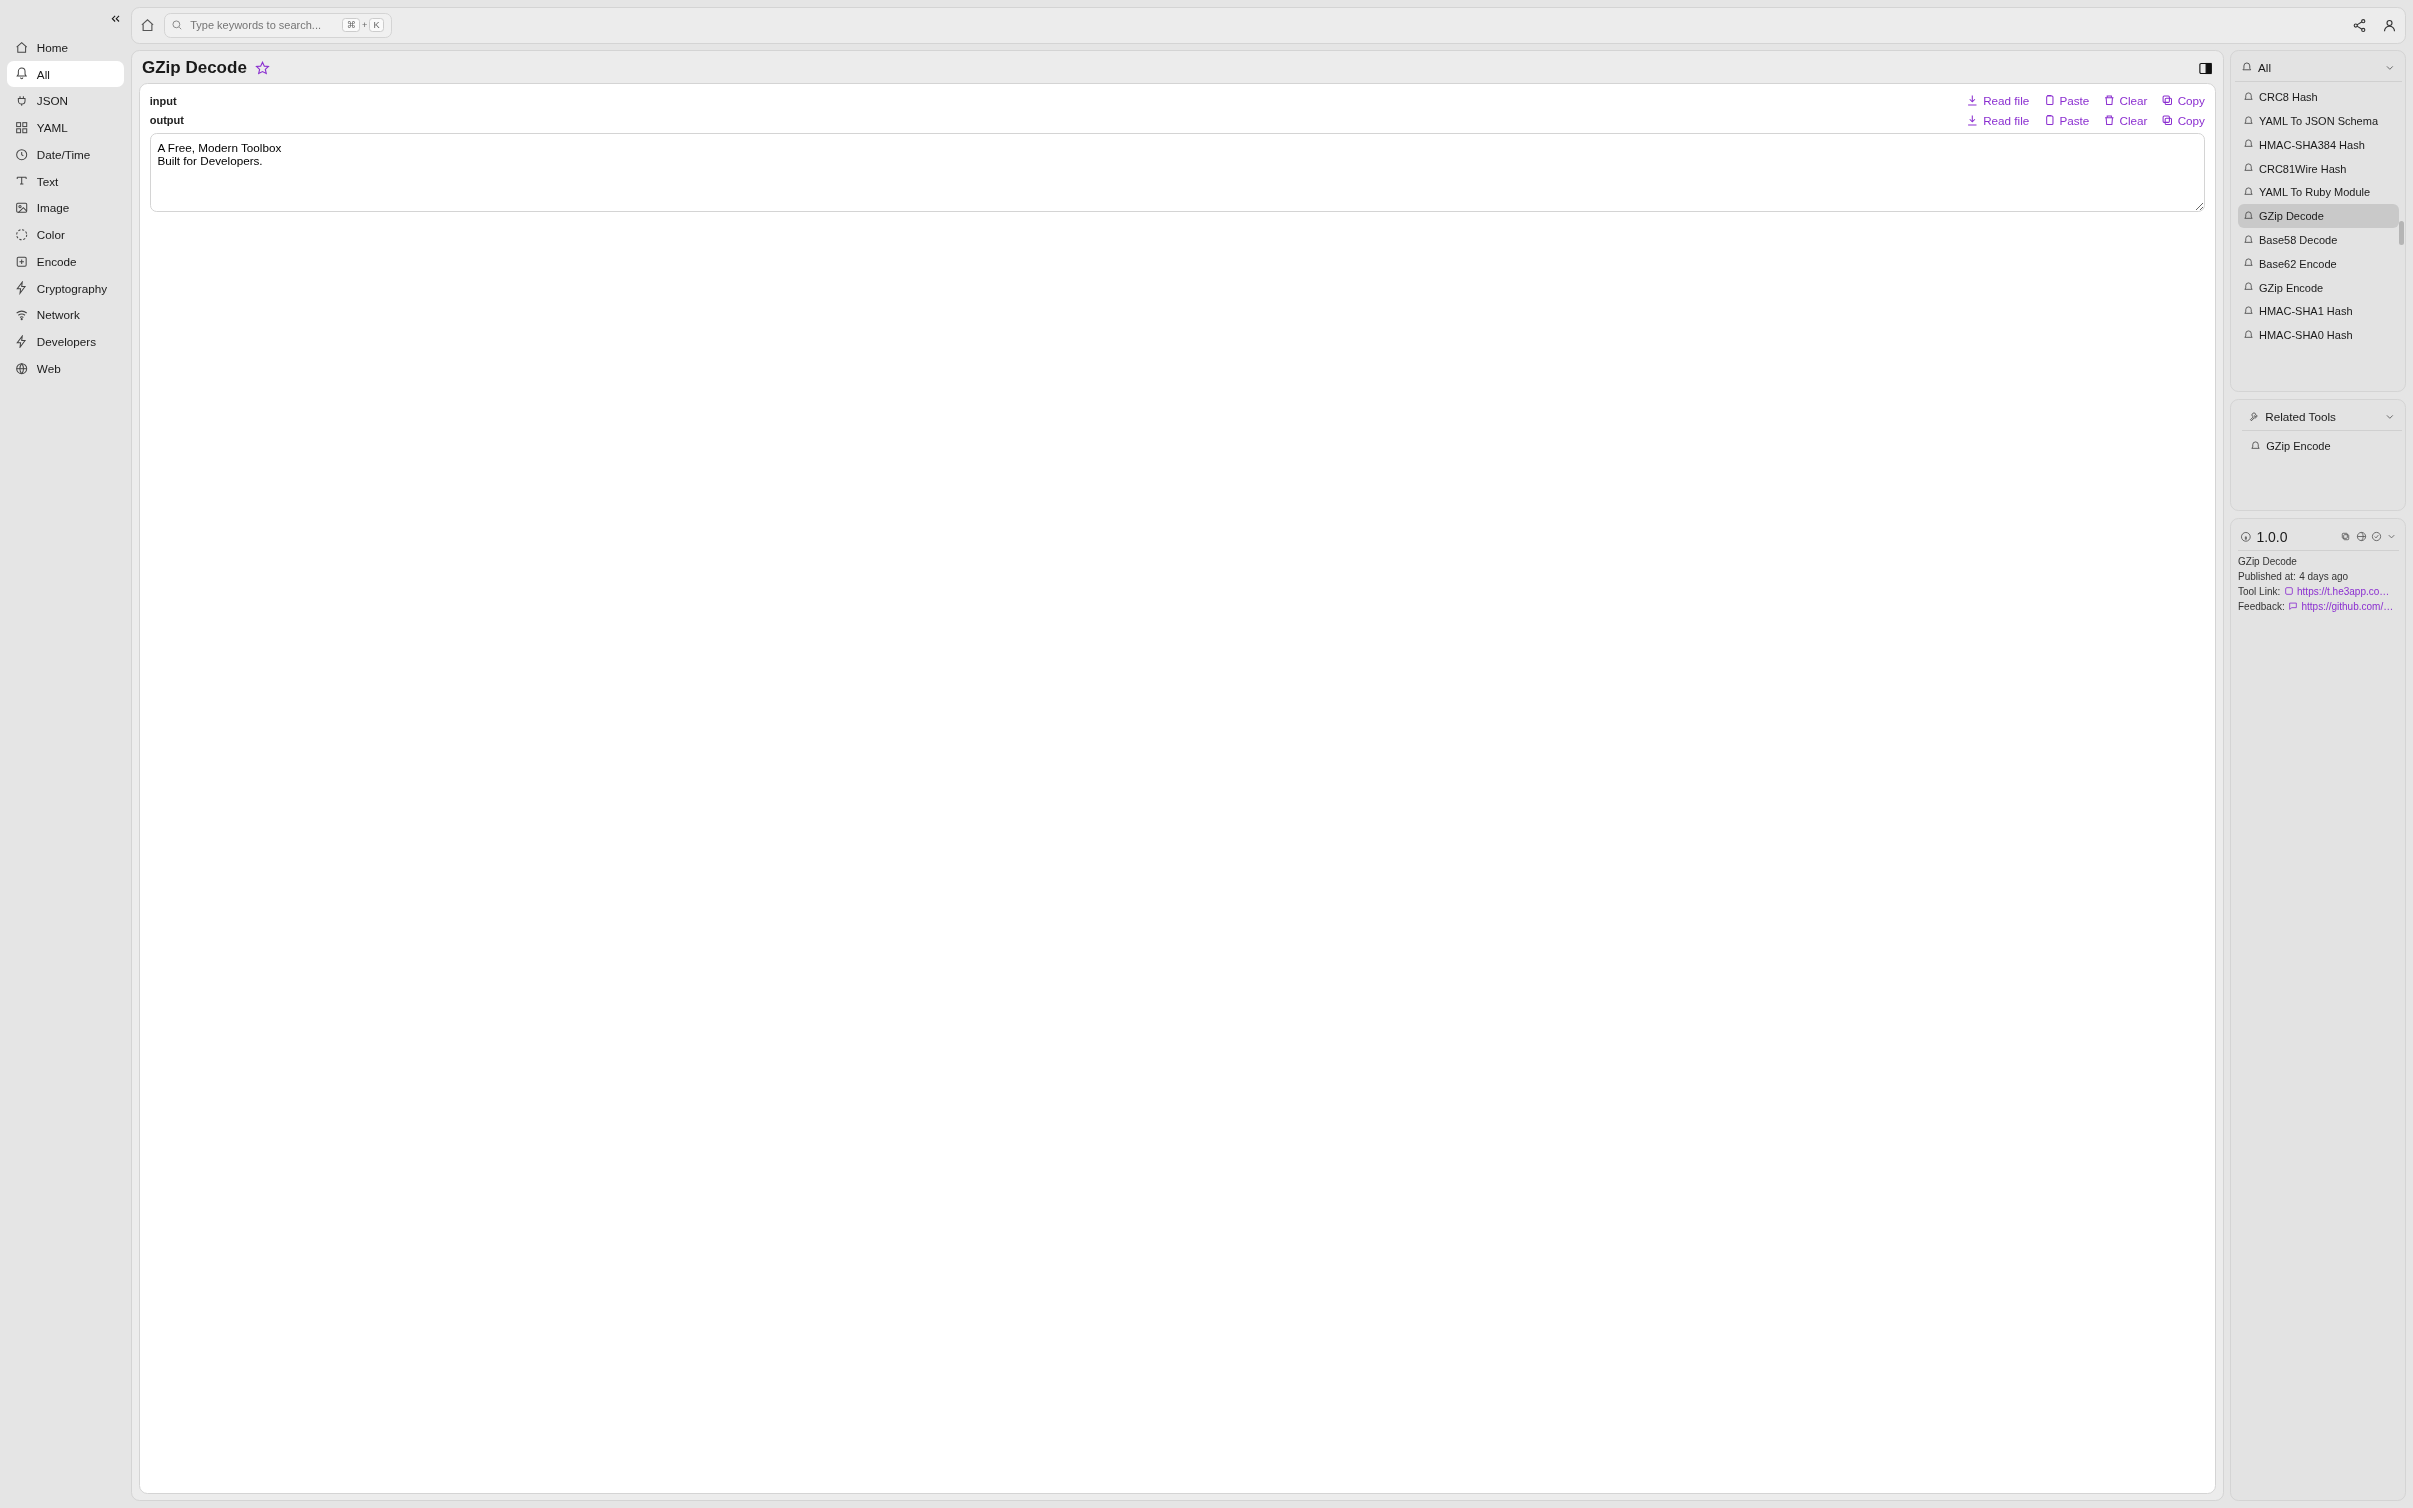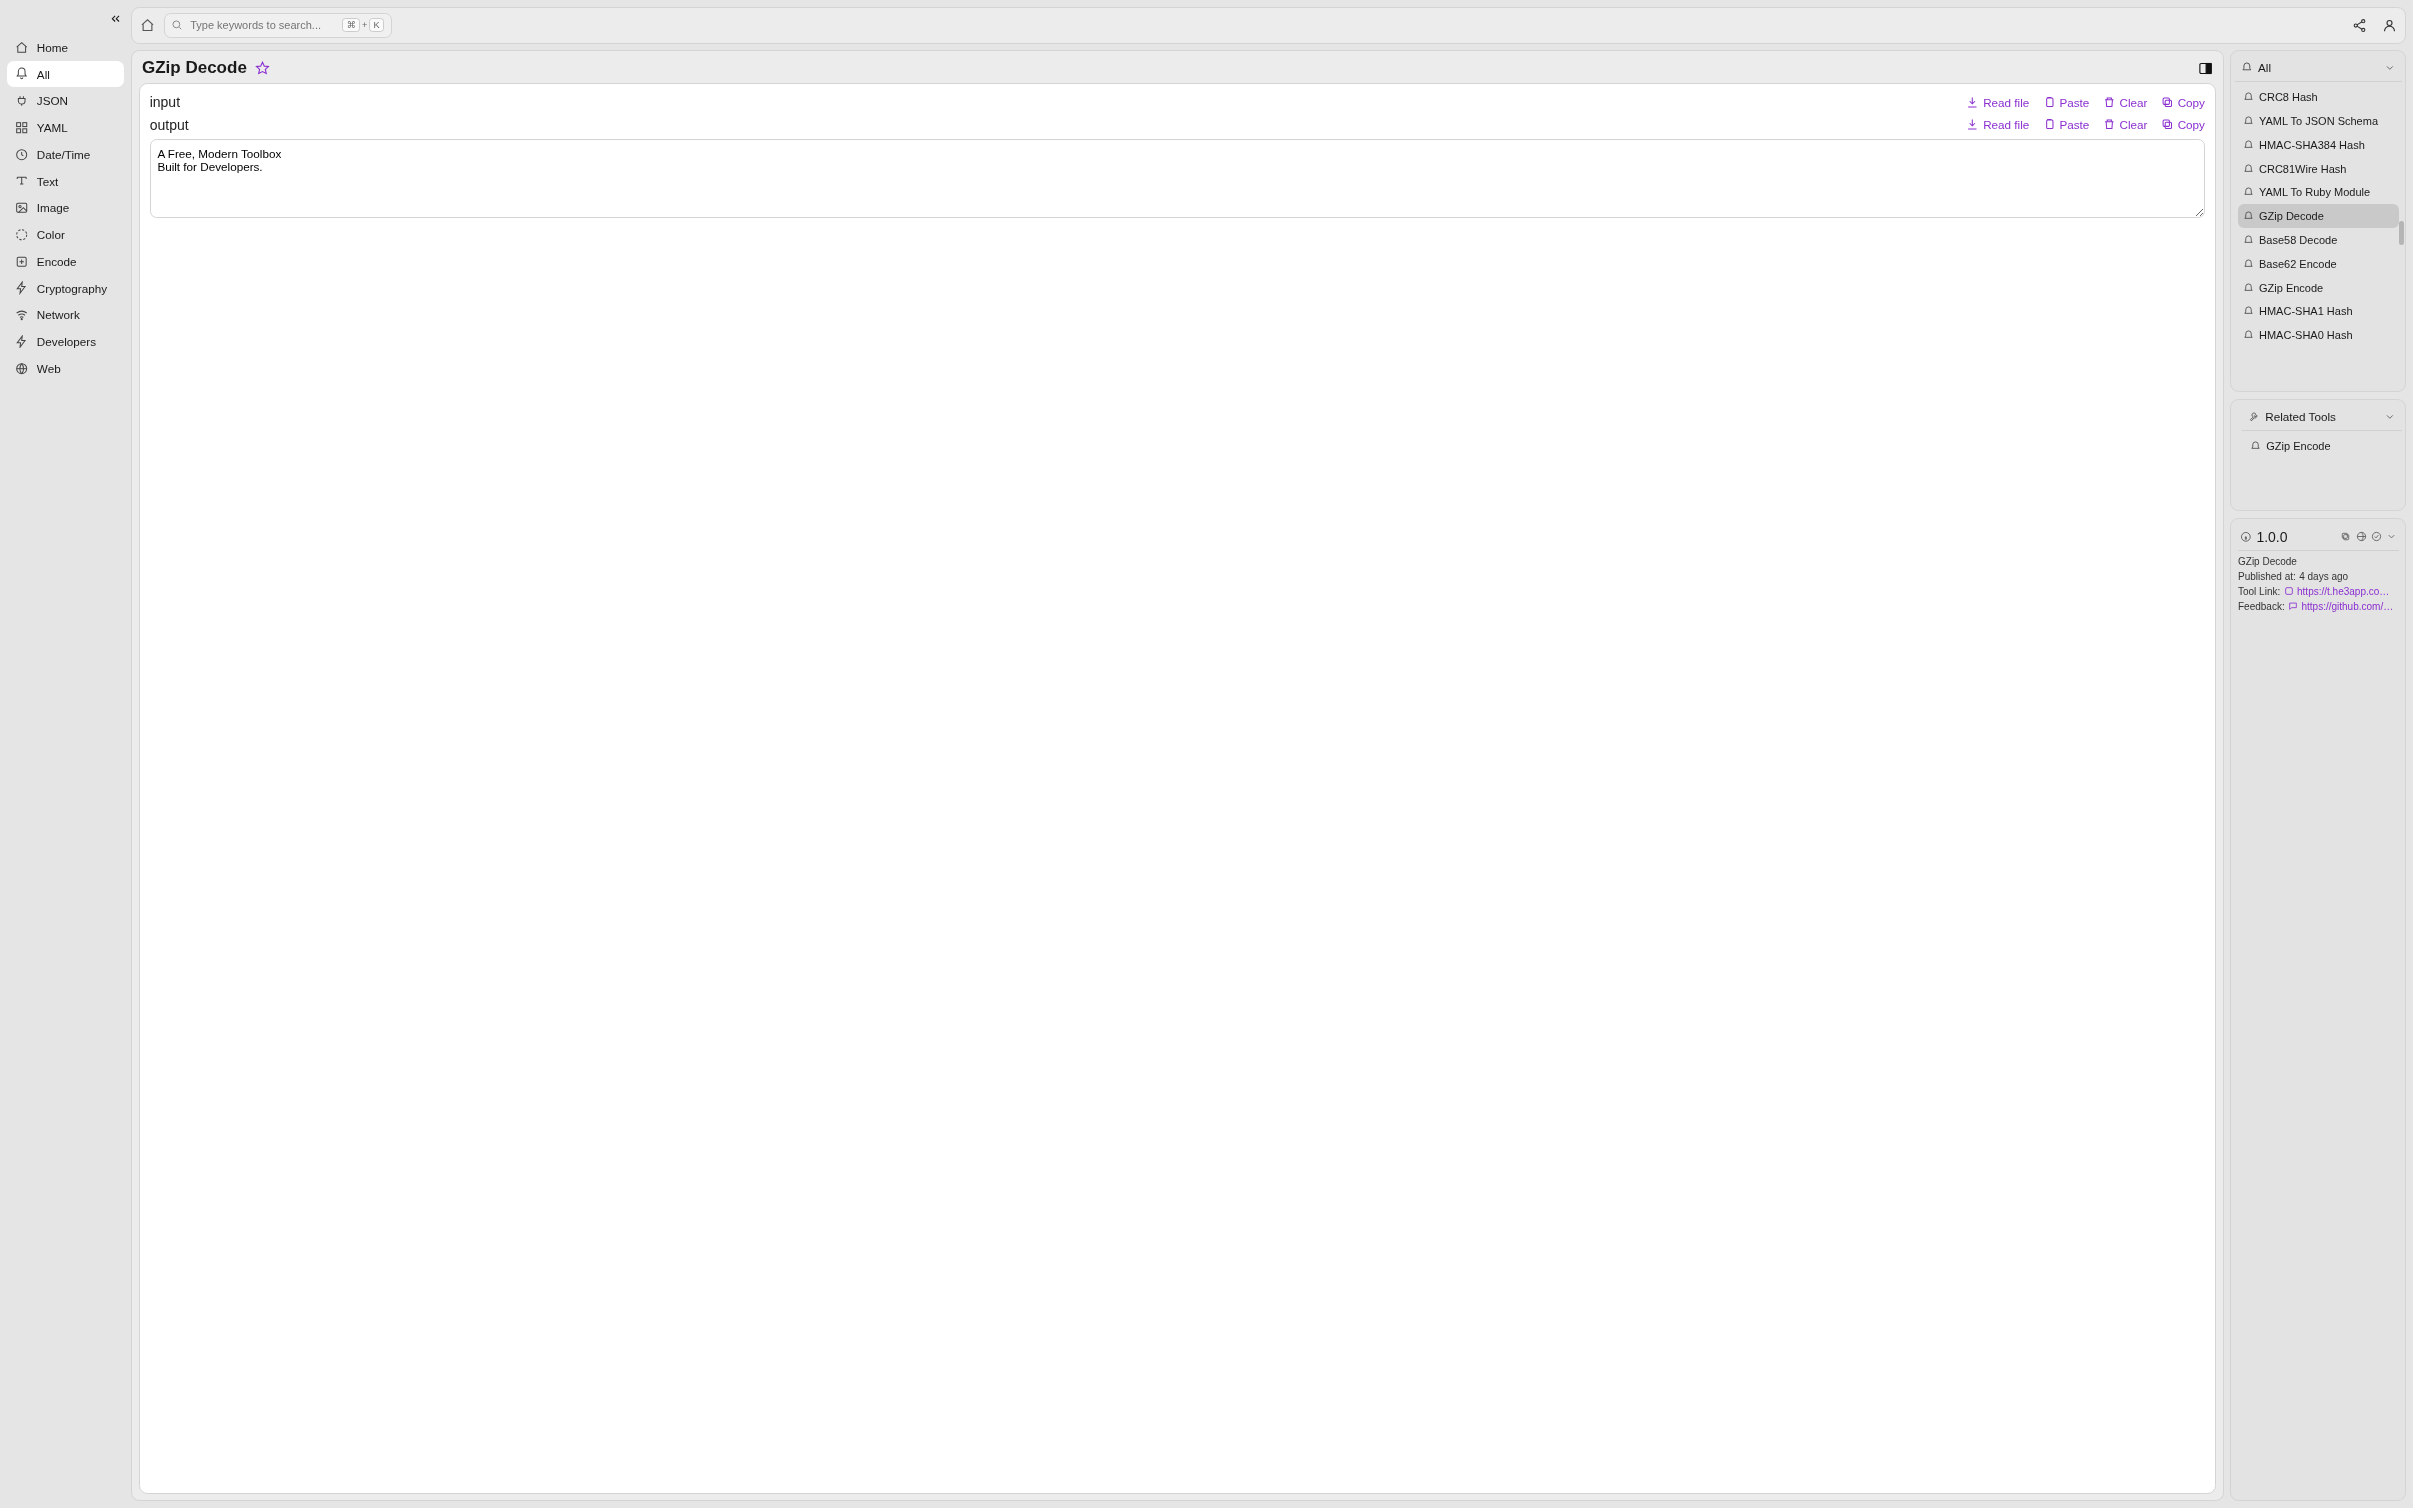--- a/index.html
+++ b/index.html
@@ -124,21 +124,21 @@
     margin: 0 6.7px 6.7px;
     border: 0.8px solid var(--border);
     border-radius: 8.4px;
     padding: 10px;
     display: flex; flex-direction: column; gap: 6.7px;
     overflow: auto;
   }
   .field-header {
     display: flex; align-items: center; justify-content: space-between;
   }
-  .field-label { font-size: 14px; color: #222; }
+  .field-label { font-size: 11px; color: #222; font-weight: bold; }
   .field-actions { display: flex; gap: 13.4px; }
   .action-btn {
     display: inline-flex; align-items: center; gap: 4.2px;
     color: var(--accent); font-size: 11.7px; cursor: pointer;
     background: none; border: none; padding: 0;
   }
   .action-btn svg { width: 12.6px; height: 12.6px; }
   .textarea {
     width: 100%;
     border: 0.8px solid var(--border);
@@ -184,21 +184,21 @@
     padding: 5px 3.4px;
     border-bottom: 0.8px solid #d0d0d0;
     margin: -3.4px -3.4px 3.4px;
     padding: 6.7px 6.7px;
   }
   .right-header-left { display: flex; align-items: center; gap: 5px; }
   .right-header-left svg { width: 11.7px; height: 11.7px; }
   .right-header .chev { width: 11.7px; height: 11.7px; }
   .tool-list { display: flex; flex-direction: column; overflow: hidden; }
   .tool-item {
-    display: flex; align-items: flex-end; gap: 5px;
+    display: flex; align-items: center; gap: 5px;
     padding: 5.9px 5px; border-radius: 5.9px;
     font-size: 11px; cursor: pointer;
     white-space: nowrap; overflow: hidden; text-overflow: ellipsis;
   }
   .tool-item svg { width: 11px; height: 11px; flex-shrink: 0; }
   .tool-item.active { background: var(--tool-active); }
   .tool-scroll {
     position:absolute; right:1.7px; top:50%; width:4.2px; height:23.5px; background:#b5b5b5; border-radius:2.5px;
   }
 

